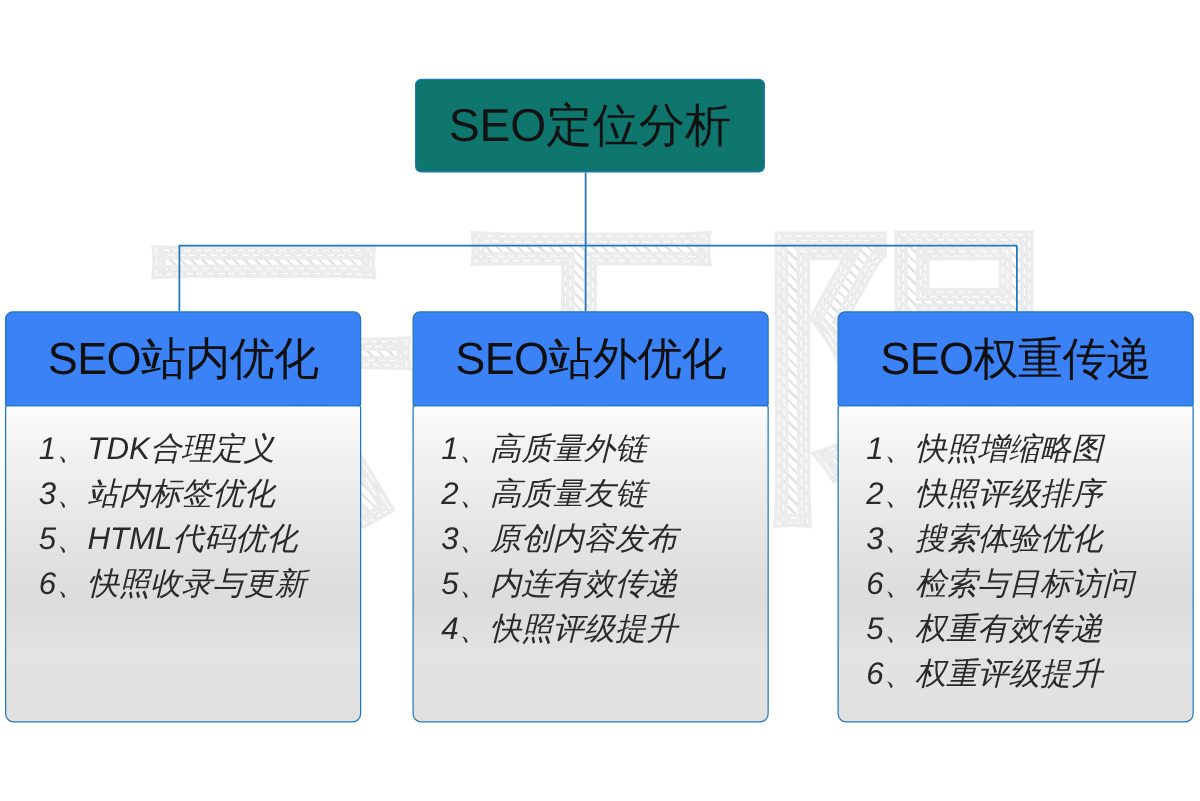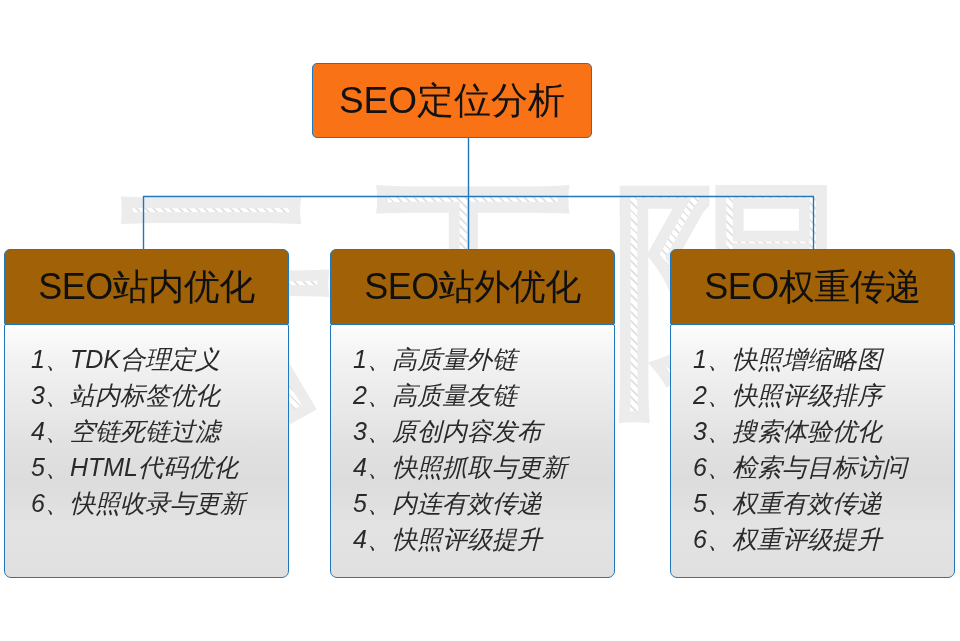--- a/index.html
+++ b/index.html
@@ -70,28 +70,28 @@
   #content {
     position: absolute;
     left: 0; top: 0;
     width: 960px; height: 641px;
     z-index: 2;
   }
 
   
   .root-node {
     position: absolute;
-    left: 312px;
+    left: 332px;
     top: 63px;
     width: 280px;
     height: 75px;
     box-sizing: border-box;
     border: 1.4px solid #1f77bd;
     border-radius: 5px;
-    background: #f97316;
+    background: #0f766e;
     display: flex;
     align-items: center;
     justify-content: center;
   }
   .root-node .node-title {
     font-size: 37px;
     color: #121212;
     letter-spacing: 0px;
     line-height: 1;
   }
@@ -106,21 +106,21 @@
   .branch.b0 { left: 4px; }
   .branch.b1 { left: 330px; }
   .branch.b2 { left: 670px; }
 
   .branch-head {
     position: relative;
     height: 76px;
     box-sizing: border-box;
     border: 1.4px solid #1f77bd;
     border-radius: 6px 6px 2px 2px;
-    background: #a16207;
+    background: #3b82f6;
     display: flex;
     align-items: center;
     justify-content: center;
     z-index: 2;
   }
   .branch-head .branch-title {
     font-size: 36px;
     color: #101010;
     line-height: 1;
     letter-spacing: -0.5px;
@@ -190,37 +190,35 @@
   </div>
 
   <div class="branch b0">
     <div class="branch-head">
       <span class="branch-title">SEO站内优化</span>
     </div>
     <div class="branch-body">
       <ul class="item-list">
         <li>1、TDK合理定义</li>
         <li>3、站内标签优化</li>
-        <li>4、空链死链过滤</li>
         <li>5、HTML代码优化</li>
         <li>6、快照收录与更新</li>
       </ul>
     </div>
   </div>
 
   <div class="branch b1">
     <div class="branch-head">
       <span class="branch-title">SEO站外优化</span>
     </div>
     <div class="branch-body">
       <ul class="item-list">
         <li>1、高质量外链</li>
         <li>2、高质量友链</li>
         <li>3、原创内容发布</li>
-        <li>4、快照抓取与更新</li>
         <li>5、内连有效传递</li>
         <li>4、快照评级提升</li>
       </ul>
     </div>
   </div>
 
   <div class="branch b2">
     <div class="branch-head">
       <span class="branch-title">SEO权重传递</span>
     </div>

